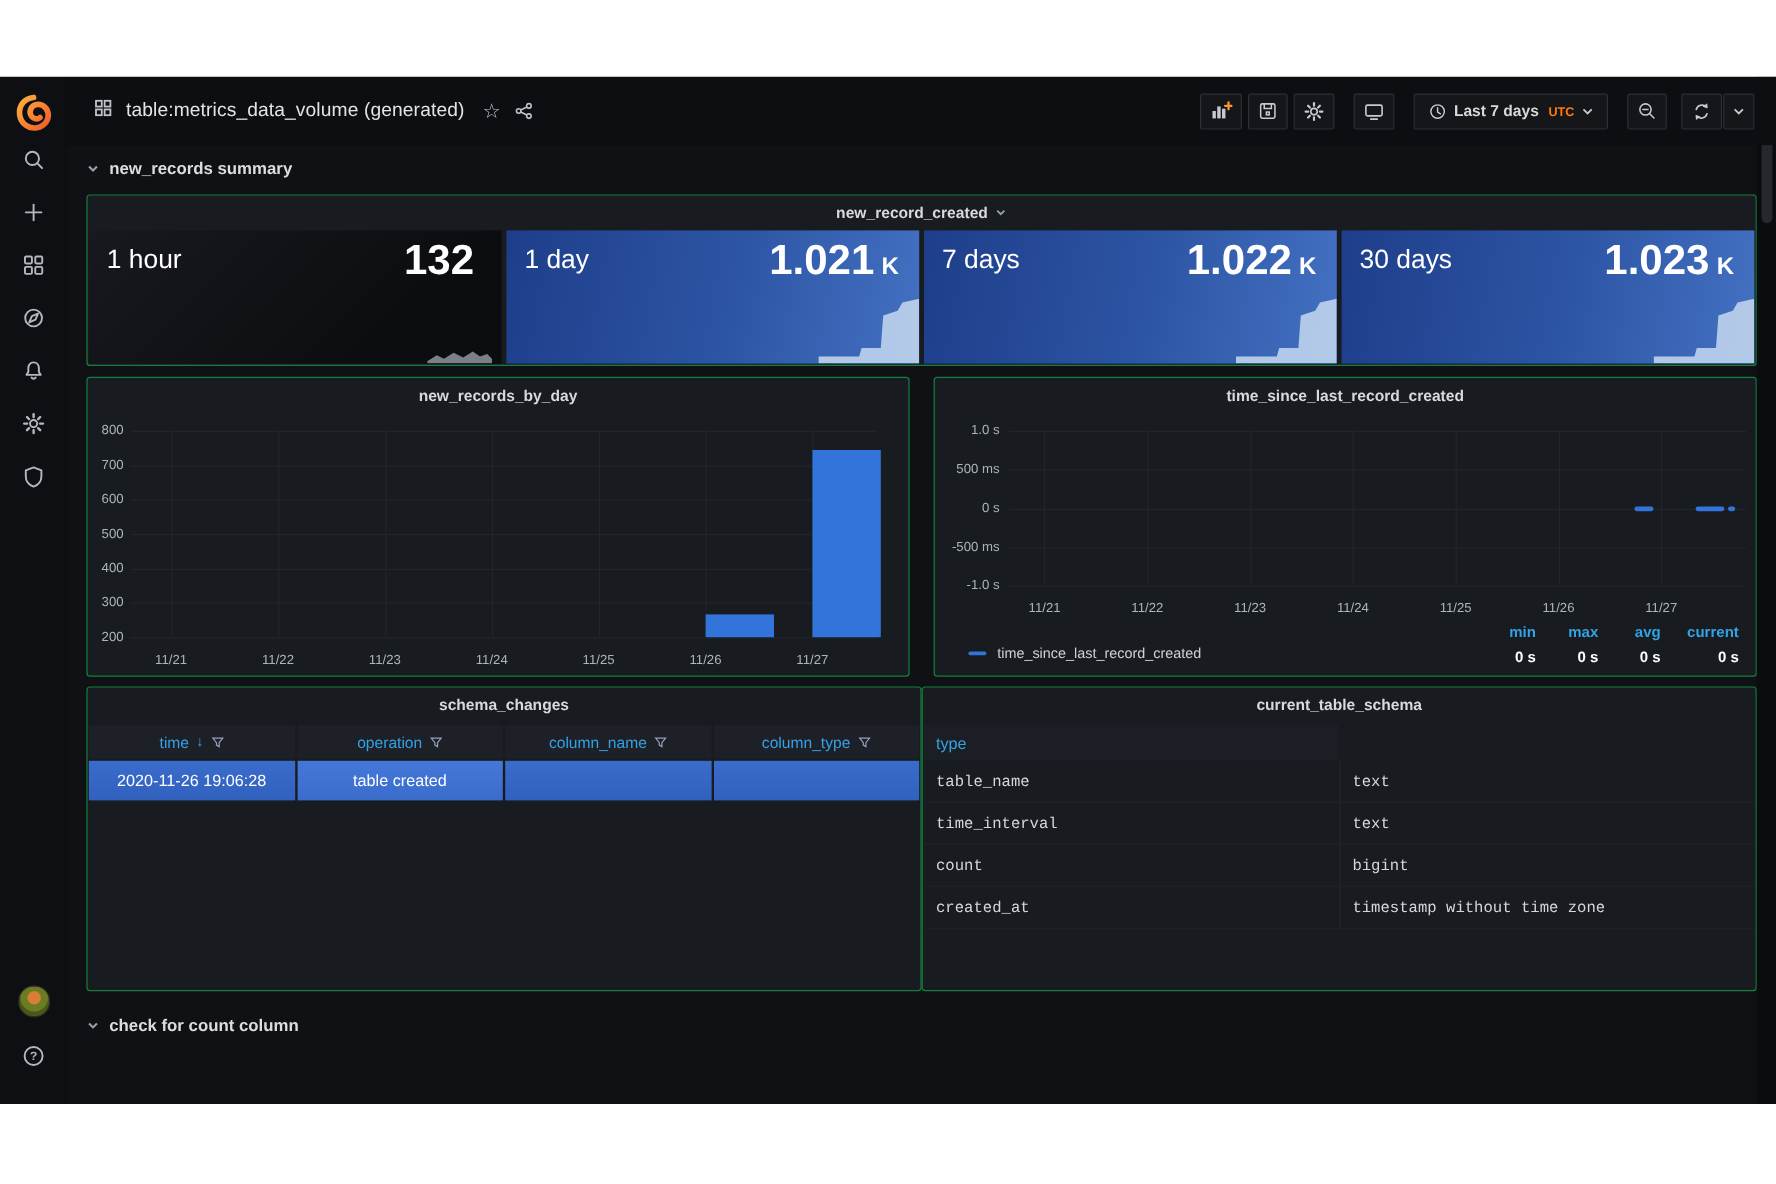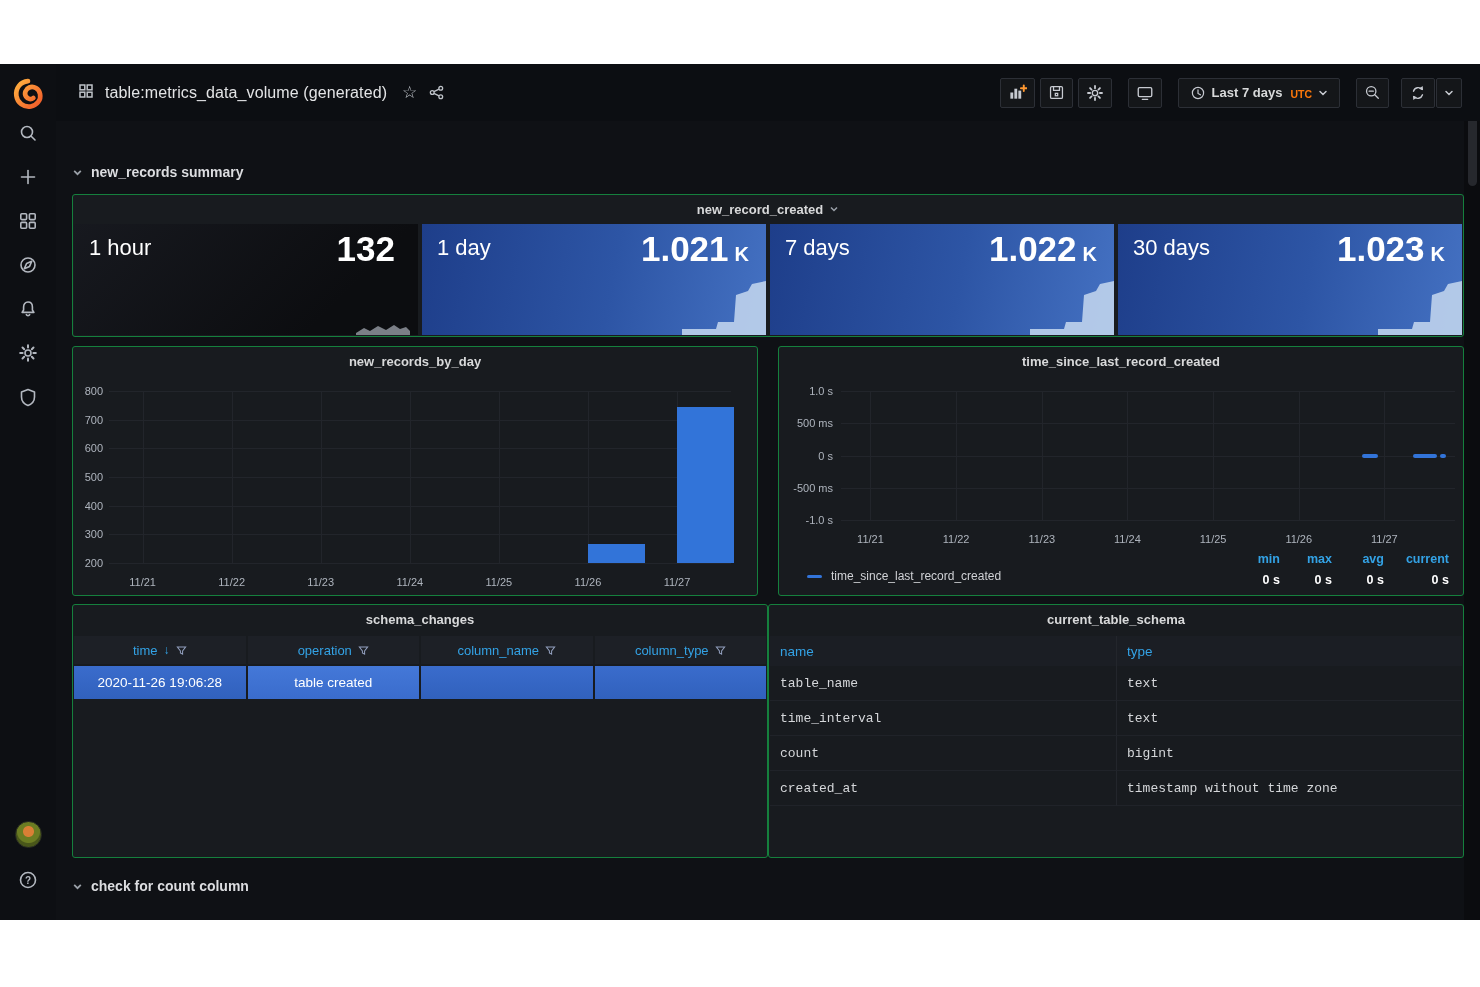--- a/index.html
+++ b/index.html
@@ -33,21 +33,21 @@
   .btn.time { margin-left:11px; padding:0 11px; font-size:13px; font-weight:700; color:#d8d9da; }
   .utc { font-size:10.5px; font-weight:700; color:#ff780a; margin:2px 0 0 2px; }
   .btn.zoomout { margin-left:11px; }
   .btn-group { display:flex; gap:1px; margin-left:7px; }
   .btn-group .btn { margin:0; }
 
   
   .main { position:absolute; top:57px; left:56px; right:16px; bottom:0; padding:0 0 0 16px; }
   .row-head { display:flex; align-items:center; gap:8px; height:22px; font-weight:700; font-size:14px; color:#dcdde0; cursor:pointer; }
   .row-head svg { stroke:#9aa0a8; fill:none; stroke-width:1.6; }
-  .rh-1 { margin-top:40px; } .rh-2 { margin-top:20px; } .rh-3 { margin-top:17px; }
+  .rh-1 { margin-top:8px; } .rh-2 { margin-top:20px; } .rh-3 { margin-top:17px; }
 
   .panel { background:#181b1f; border:1px solid #15803d; border-radius:3px; position:relative; }
   .p-title { height:28px; display:flex; align-items:center; justify-content:center; gap:6px; font-size:13px; font-weight:700; color:#d8d9da; cursor:pointer; }
   .p-title svg { stroke:#9aa0a8; fill:none; stroke-width:1.5; }
 
   
   .stat-panel { margin-top:11px; height:143px; }
   .stats { position:absolute; left:1px; right:1px; bottom:1px; top:29px; display:grid; grid-template-columns:repeat(4,1fr); gap:4px; }
   .tile { position:relative; overflow:hidden; }
   .t-dark { background:linear-gradient(135deg,#17191f 0%,#0c0d10 75%); }
@@ -485,21 +485,20 @@
               <div class="td"></div>
               <div class="td"></div>
             </div>
           </div>
       </div>
       <div class="panel table-panel">
         <div class="p-title">
           <span>current_table_schema</span>
         </div>
         <div class="t2-head" id="t2-head">
-            <div class="th2">name</div>
             <div class="th2">type</div>
           </div>
         <div class="t2-rows" id="t2-rows">
             <div class="tr2">
               <div class="td2">table_name</div>
               <div class="td2 type">text</div>
             </div>
             <div class="tr2">
               <div class="td2">time_interval</div>
               <div class="td2 type">text</div>

